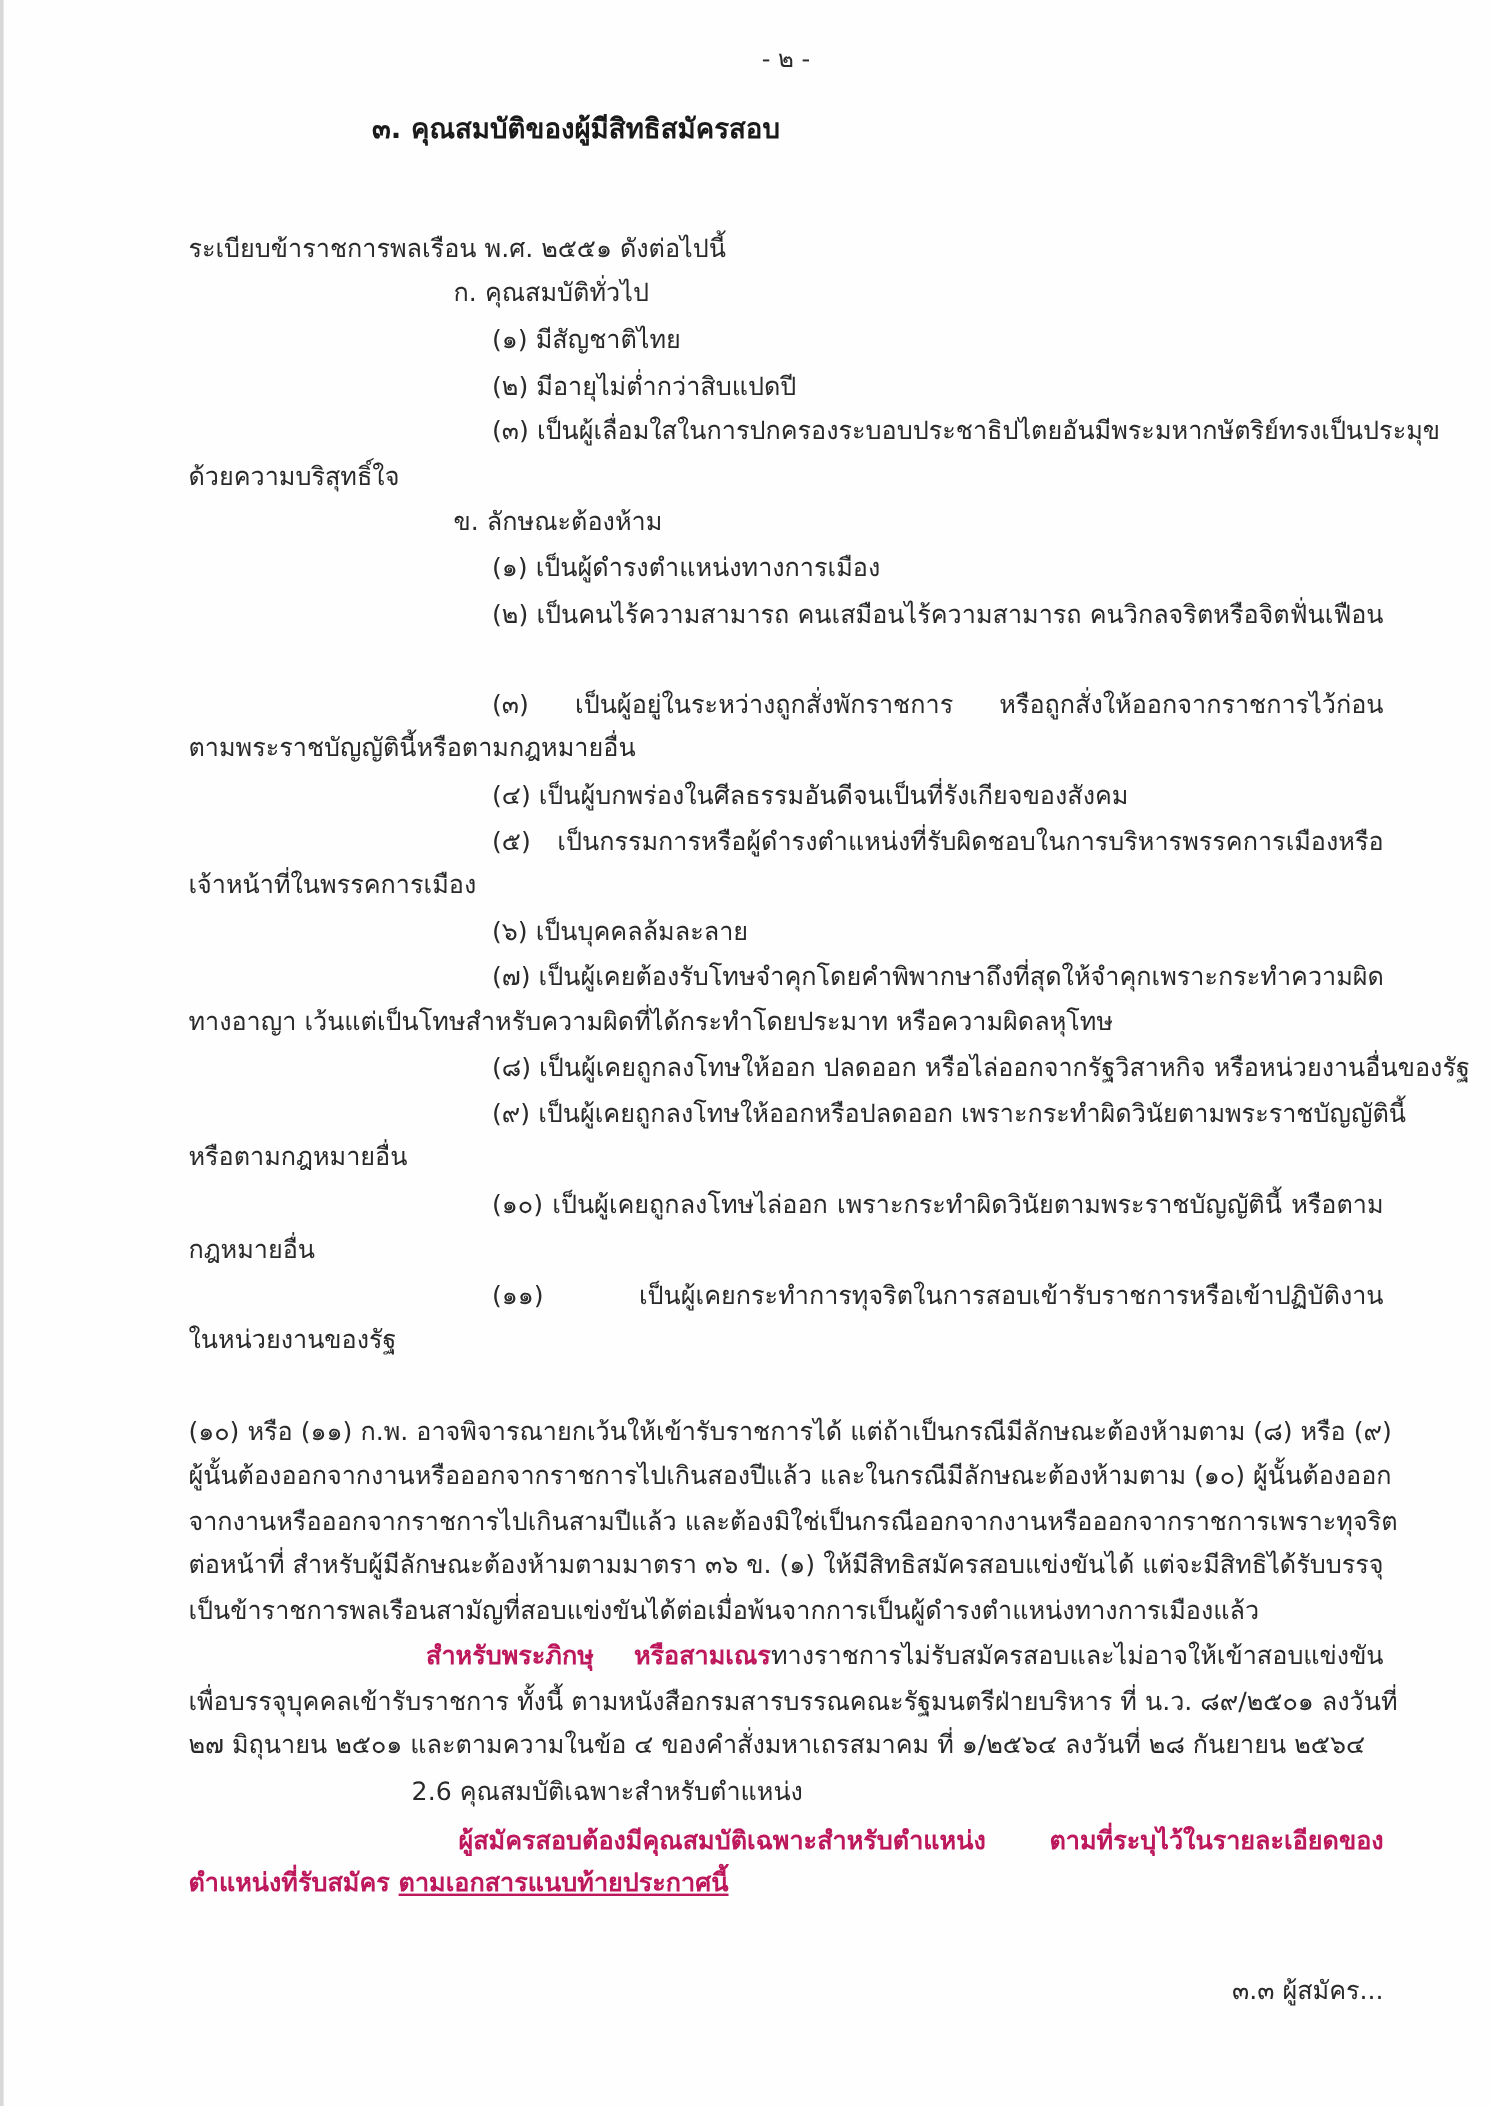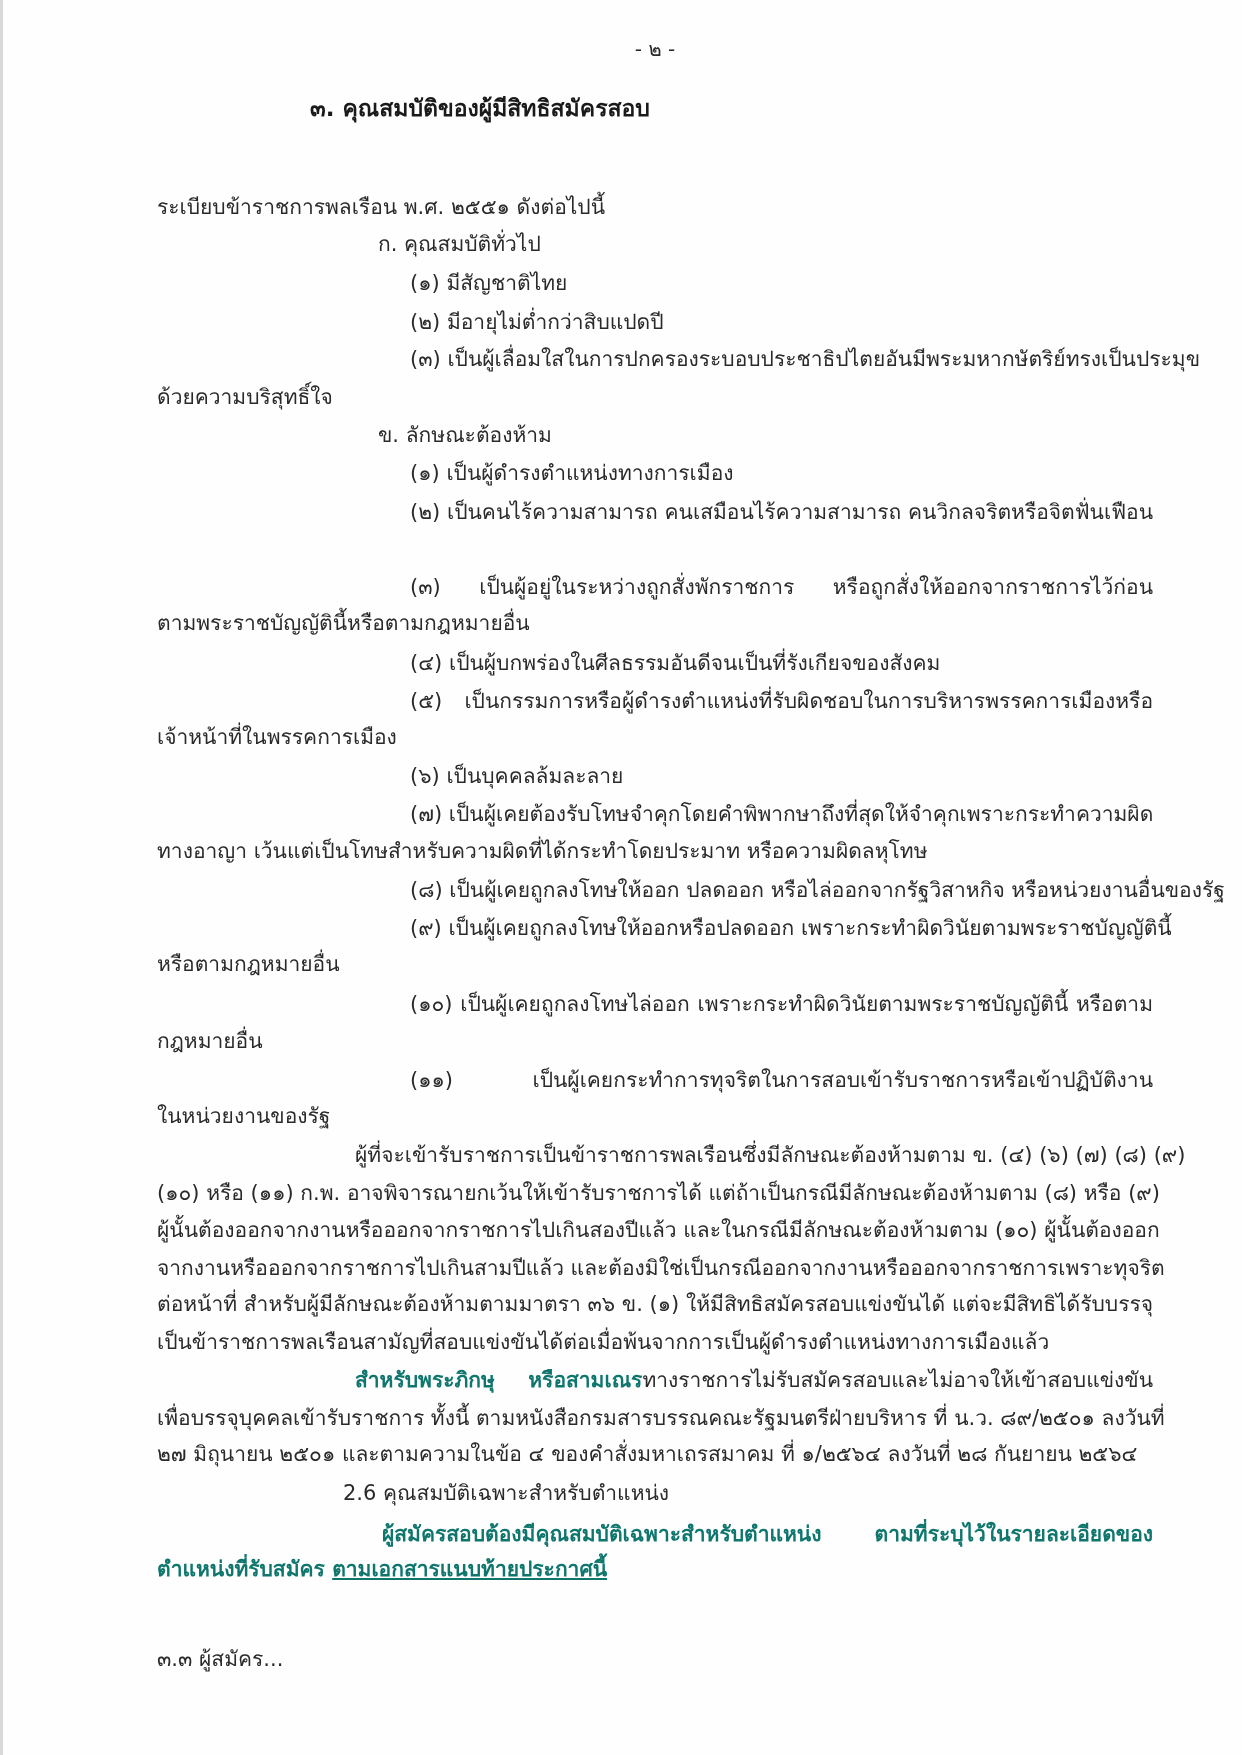--- a/index.html
+++ b/index.html
@@ -11,25 +11,25 @@
     font-family: "DejaVu Sans", "Liberation Sans", sans-serif;
     font-size: 21px;
     line-height: 36px;
     height: 36px;
     color: #2a2a2a;
     white-space: nowrap;
     overflow: visible;
   }
   .full { left: 157px; width: 996px; text-align: justify; text-align-last: justify; }
   .last { text-align: left; text-align-last: left; }
-  .bold { font-weight: bold; color: #0f766e; }
+  .bold { font-weight: bold; color: #be185d; }
   .u { text-decoration: underline; }
   .heading { font-size: 23px; font-weight: bold; color: #1a1a1a; }
   .pagenum { left: 0; width: 1310px; text-align: center; font-size: 20px; }
-  .right { left: 157px; width: 996px; }
+  .right { left: 157px; width: 996px; text-align: right; }
 </style>
 </head>
 <body>
 
 <div class="page">
   <div class="edge-left"></div>
 
   <div class="ln pagenum" style="top:31px;">- ๒ -</div>
 
   <div class="ln heading" style="left:310px; top:90px;">๓. คุณสมบัติของผู้มีสิทธิสมัครสอบ</div>
@@ -54,21 +54,20 @@
   <div class="ln full" style="left:410px; width:743px; top:796px;">(๗) เป็นผู้เคยต้องรับโทษจำคุกโดยคำพิพากษาถึงที่สุดให้จำคุกเพราะกระทำความผิด</div>
   <div class="ln full last" style="top:833px;">ทางอาญา เว้นแต่เป็นโทษสำหรับความผิดที่ได้กระทำโดยประมาท หรือความผิดลหุโทษ</div>
   <div class="ln full" style="left:410px; width:743px; top:872px;">(๘) เป็นผู้เคยถูกลงโทษให้ออก ปลดออก หรือไล่ออกจากรัฐวิสาหกิจ หรือหน่วยงานอื่นของรัฐ</div>
   <div class="ln full" style="left:410px; width:743px; top:910px;">(๙) เป็นผู้เคยถูกลงโทษให้ออกหรือปลดออก เพราะกระทำผิดวินัยตามพระราชบัญญัตินี้</div>
   <div class="ln full last" style="top:946px;">หรือตามกฎหมายอื่น</div>
   <div class="ln full" style="left:410px; width:743px; top:986px;">(๑๐) เป็นผู้เคยถูกลงโทษไล่ออก เพราะกระทำผิดวินัยตามพระราชบัญญัตินี้ หรือตาม</div>
   <div class="ln full last" style="top:1023px;">กฎหมายอื่น</div>
   <div class="ln full" style="left:410px; width:743px; top:1062px;">(๑๑) เป็นผู้เคยกระทำการทุจริตในการสอบเข้ารับราชการหรือเข้าปฏิบัติงาน</div>
   <div class="ln full last" style="top:1098px;">ในหน่วยงานของรัฐ</div>
 
-  <div class="ln full" style="left:355px; width:798px; top:1137px;">ผู้ที่จะเข้ารับราชการเป็นข้าราชการพลเรือนซึ่งมีลักษณะต้องห้ามตาม ข. (๔) (๖) (๗) (๘) (๙)</div>
   <div class="ln full" style="top:1175px;">(๑๐) หรือ (๑๑) ก.พ. อาจพิจารณายกเว้นให้เข้ารับราชการได้ แต่ถ้าเป็นกรณีมีลักษณะต้องห้ามตาม (๘) หรือ (๙)</div>
   <div class="ln full" style="top:1212px;">ผู้นั้นต้องออกจากงานหรือออกจากราชการไปเกินสองปีแล้ว และในกรณีมีลักษณะต้องห้ามตาม (๑๐) ผู้นั้นต้องออก</div>
   <div class="ln full" style="top:1250px;">จากงานหรือออกจากราชการไปเกินสามปีแล้ว และต้องมิใช่เป็นกรณีออกจากงานหรือออกจากราชการเพราะทุจริต</div>
   <div class="ln full" style="top:1286px;">ต่อหน้าที่ สำหรับผู้มีลักษณะต้องห้ามตามมาตรา ๓๖ ข. (๑) ให้มีสิทธิสมัครสอบแข่งขันได้ แต่จะมีสิทธิได้รับบรรจุ</div>
   <div class="ln full last" style="top:1324px;">เป็นข้าราชการพลเรือนสามัญที่สอบแข่งขันได้ต่อเมื่อพ้นจากการเป็นผู้ดำรงตำแหน่งทางการเมืองแล้ว</div>
 
   <div class="ln full" style="left:355px; width:798px; top:1362px;"><span class="bold">สำหรับพระภิกษุ หรือสามเณร</span><span>ทางราชการไม่รับสมัครสอบและไม่อาจให้เข้าสอบแข่งขัน</span></div>
   <div class="ln full" style="top:1400px;">เพื่อบรรจุบุคคลเข้ารับราชการ ทั้งนี้ ตามหนังสือกรมสารบรรณคณะรัฐมนตรีฝ่ายบริหาร ที่ น.ว. ๘๙/๒๕๐๑ ลงวันที่</div>
   <div class="ln full last" style="top:1436px;">๒๗ มิถุนายน ๒๕๐๑ และตามความในข้อ ๔ ของคำสั่งมหาเถรสมาคม ที่ ๑/๒๕๖๔ ลงวันที่ ๒๘ กันยายน ๒๕๖๔</div>
 

